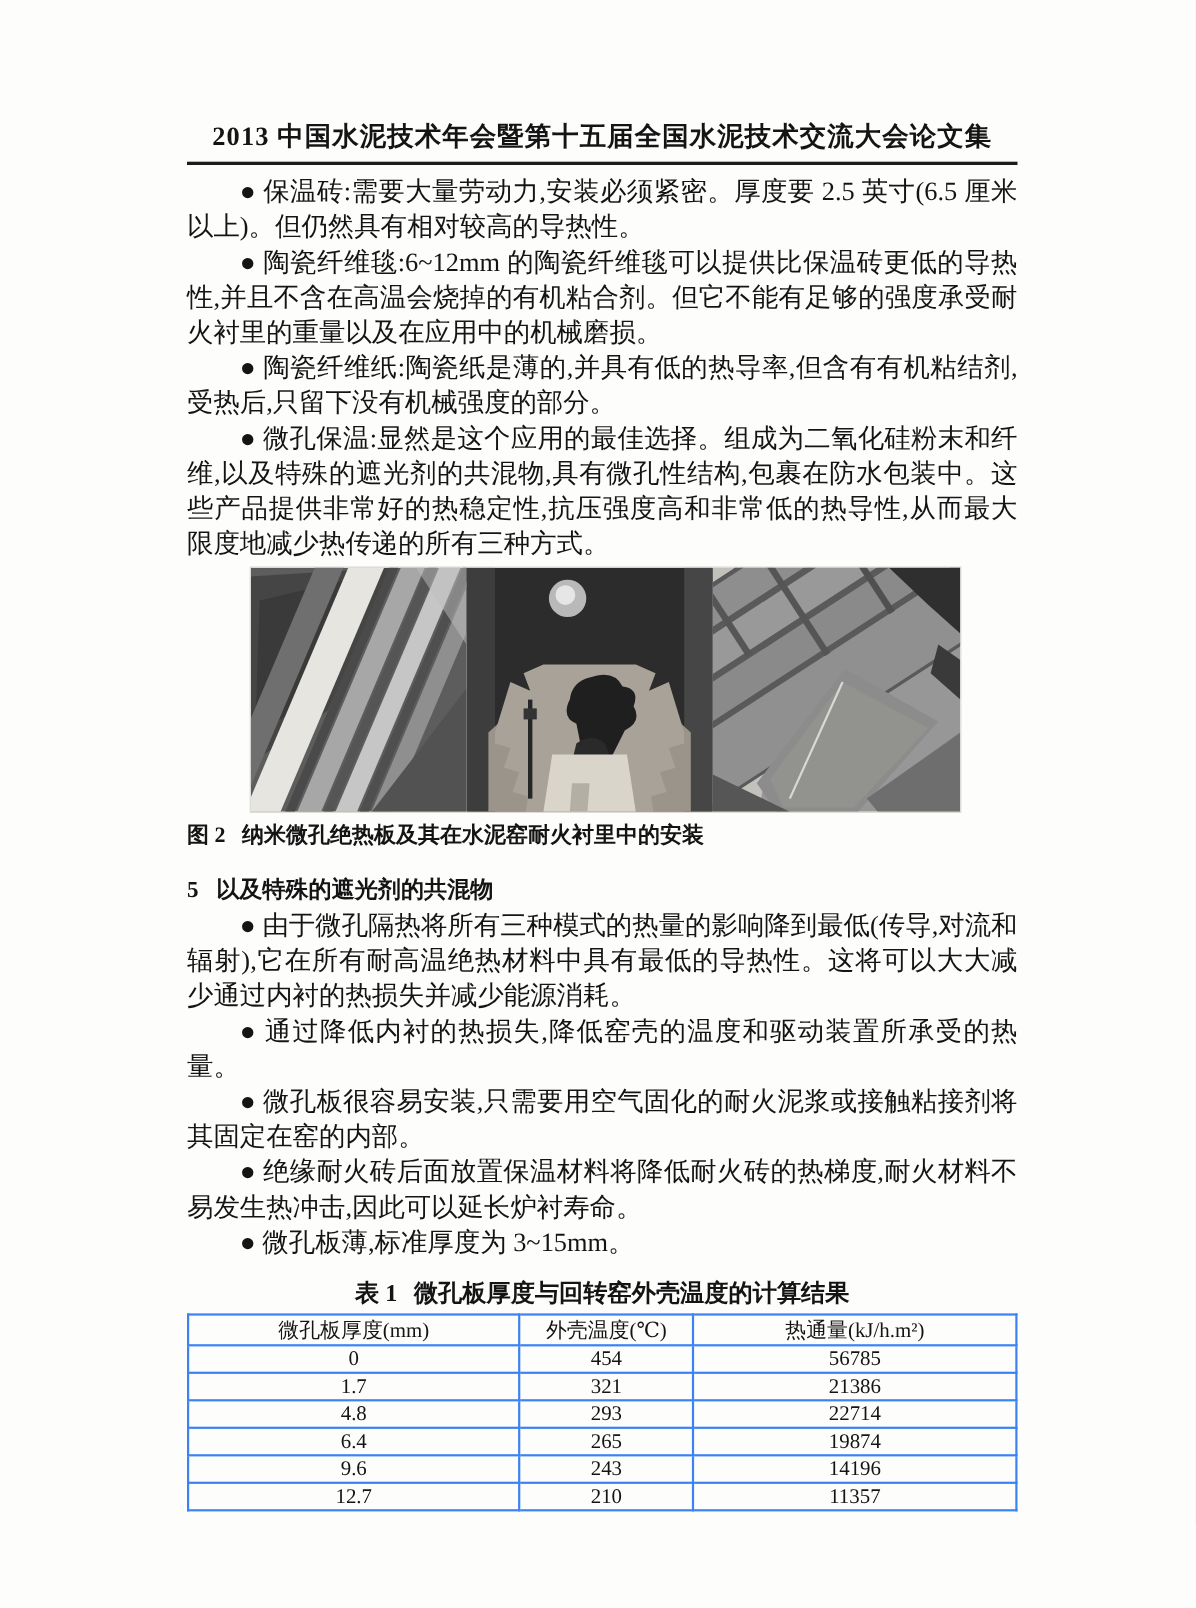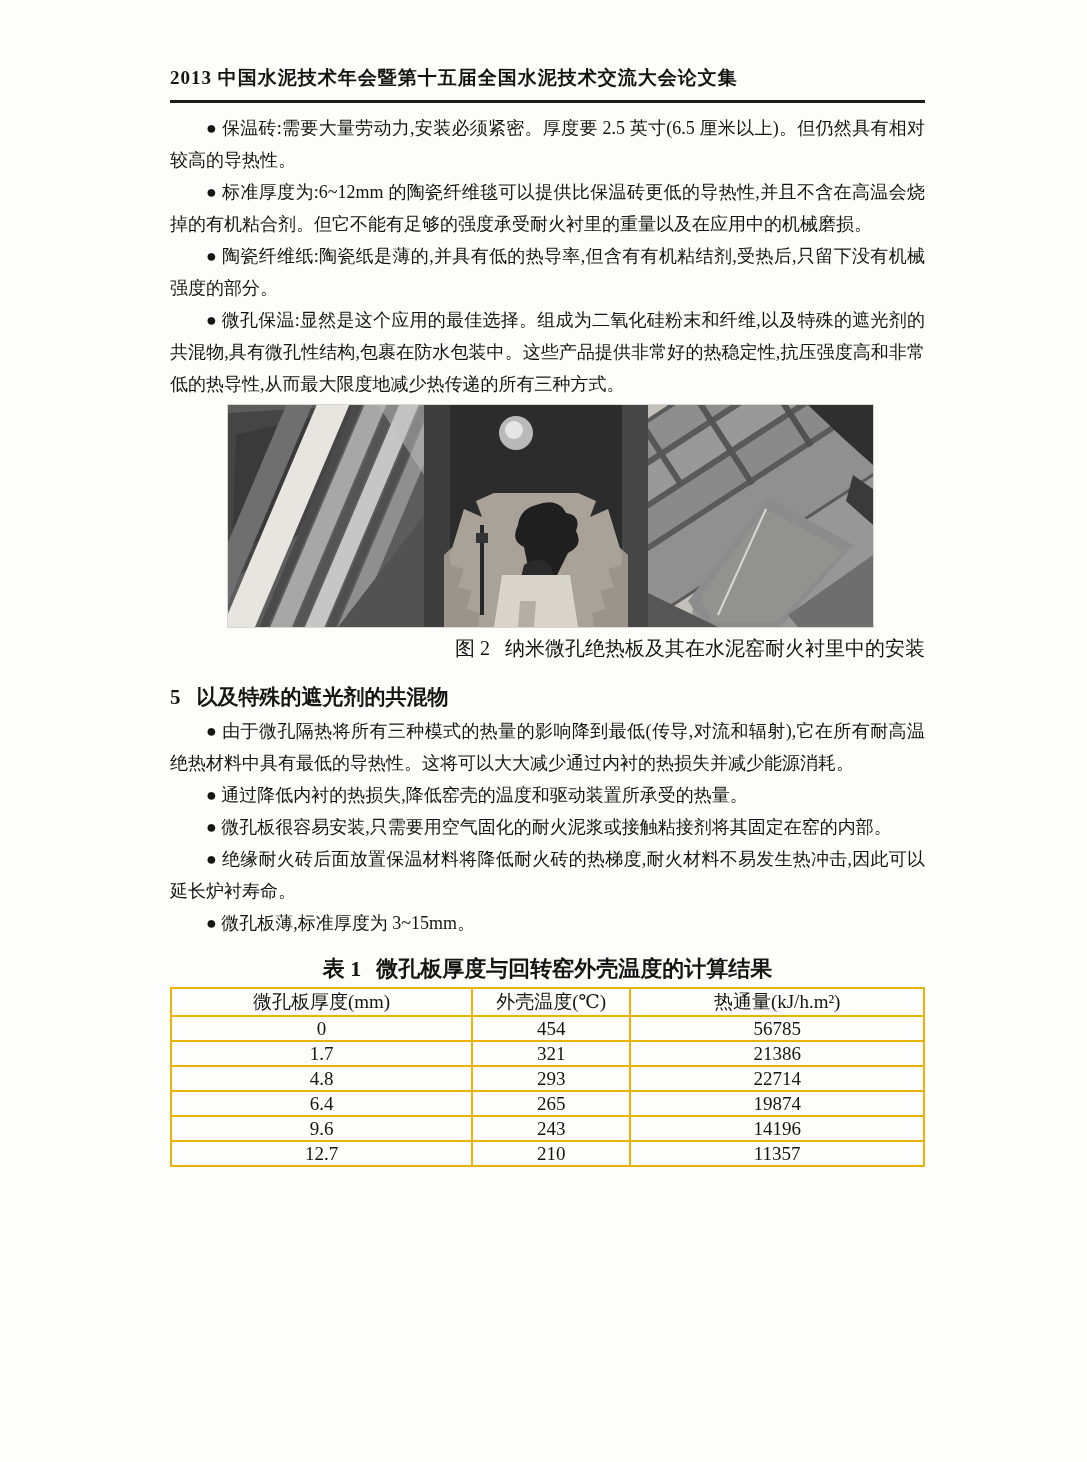--- a/index.html
+++ b/index.html
@@ -6,69 +6,69 @@
   body { background:#e9e9e9; }
   .page {
     width:1087px; height:1462px; margin:0 auto;
     background:#fdfdfc; color:#141414; overflow:hidden;
     font-family:"Liberation Serif","DejaVu Serif",serif;
     box-sizing:border-box; position:relative;
   }
   .content { width:755px; margin-left:170px; }
 
   .header-title {
-    margin-top:66px; text-align:left;
-    font-size:19px; font-weight:bold; letter-spacing:1px;
+    margin-top:113px; text-align:center;
+    font-size:24px; font-weight:bold; letter-spacing:1px;
     line-height:24px;
   }
   .header-rule { height:3px; background:#1c1c1c; margin-top:10px; }
 
   .para {
-    font-size:18px; line-height:32px; margin:0;
+    font-size:24px; line-height:32px; margin:0;
     text-align:justify; text-indent:2em;
   }
   .first-para { margin-top:9px; }
 
   .photos { display:flex; width:645px; height:222px; margin:5px 0 0 58px;
             outline:1px solid #d9d7d2; }
   .photos svg { display:block; }
 
-  .fig-caption { text-align:right; font-weight:normal; font-size:20px;
+  .fig-caption { text-align:left; font-weight:bold; font-size:20px;
                  margin-top:8px; line-height:26px; }
   .cap-label { margin-right:15px; }
 
   .section-heading { font-size:21px; font-weight:bold; margin-top:22px;
                      line-height:28px; }
   .sec-num { margin-right:16px; }
   .sec-first { margin-top:4px; }
 
   .table-caption { text-align:center; font-weight:bold; font-size:22px;
                    margin-top:17px; line-height:25px; }
   table.data {
     width:755px; border-collapse:collapse; margin-top:6px;
     table-layout:fixed;
   }
   table.data th, table.data td {
-    border:2px solid #eab308; text-align:center; vertical-align:middle;
+    border:2px solid #3b82f6; text-align:center; vertical-align:middle;
     font-size:19px; font-weight:normal; height:23px; padding:0;
     font-family:"Liberation Serif","DejaVu Serif",serif;
   }
   .page-number { margin-top:28px; margin-left:-7px; font-size:20px; }
 </style>
 </head>
 <body>
 
 <div class="page">
   <div class="content">
 
     <div class="header-title">2013 中国水泥技术年会暨第十五届全国水泥技术交流大会论文集</div>
     <div class="header-rule"></div>
 
     <p class="para first-para">● 保温砖:需要大量劳动力,安装必须紧密。厚度要 2.5 英寸(6.5 厘米以上)。但仍然具有相对较高的导热性。</p>
-    <p class="para">● 标准厚度为:6~12mm 的陶瓷纤维毯可以提供比保温砖更低的导热性,并且不含在高温会烧掉的有机粘合剂。但它不能有足够的强度承受耐火衬里的重量以及在应用中的机械磨损。</p>
+    <p class="para">● 陶瓷纤维毯:6~12mm 的陶瓷纤维毯可以提供比保温砖更低的导热性,并且不含在高温会烧掉的有机粘合剂。但它不能有足够的强度承受耐火衬里的重量以及在应用中的机械磨损。</p>
     <p class="para">● 陶瓷纤维纸:陶瓷纸是薄的,并具有低的热导率,但含有有机粘结剂,受热后,只留下没有机械强度的部分。</p>
     <p class="para">● 微孔保温:显然是这个应用的最佳选择。组成为二氧化硅粉末和纤维,以及特殊的遮光剂的共混物,具有微孔性结构,包裹在防水包装中。这些产品提供非常好的热稳定性,抗压强度高和非常低的热导性,从而最大限度地减少热传递的所有三种方式。</p>
 
     <div class="photos">
 
       <svg width="196" height="222" viewBox="0 0 196 222">
         <rect width="196" height="222" fill="#5d5d5d"></rect>
         <polygon points="0,8 130,0 70,130 0,178" fill="#454545"></polygon>
         <polygon points="8,30 100,8 60,120 4,150" fill="#3a3a3a"></polygon>
         <g transform="rotate(23 98 111)">

